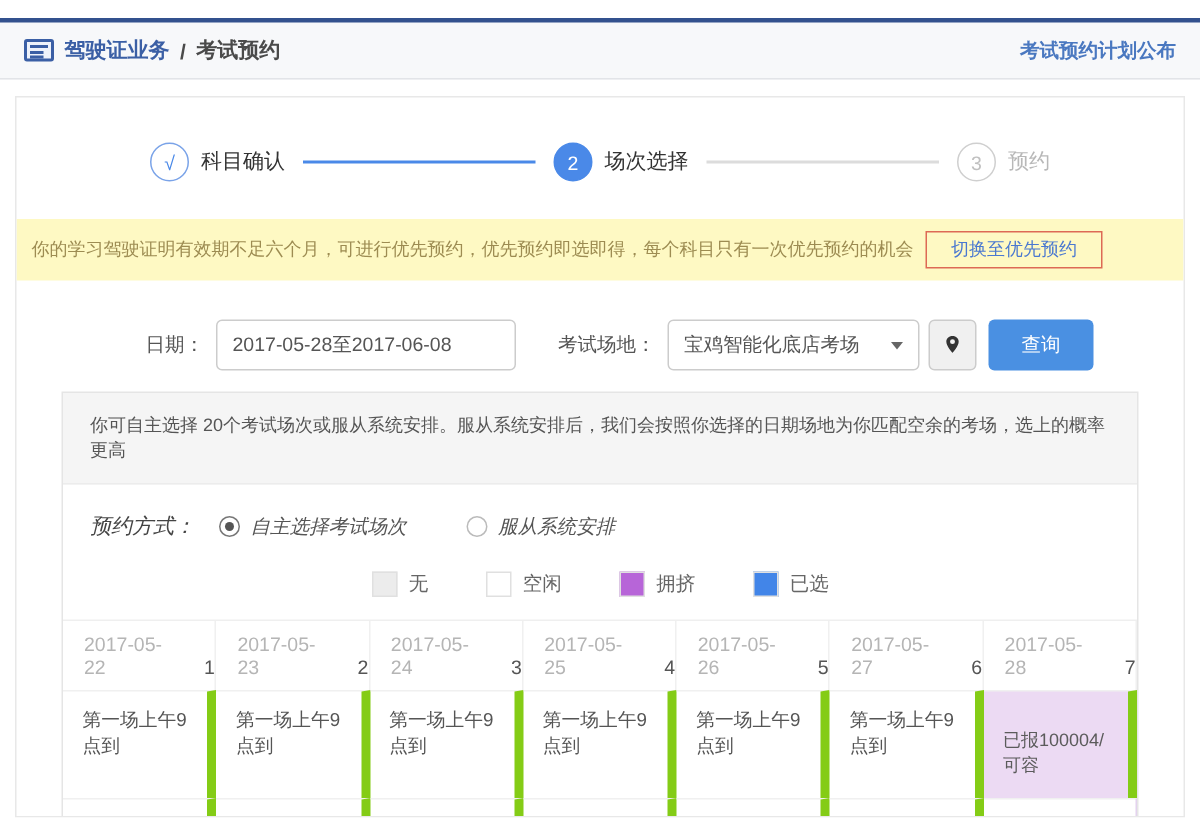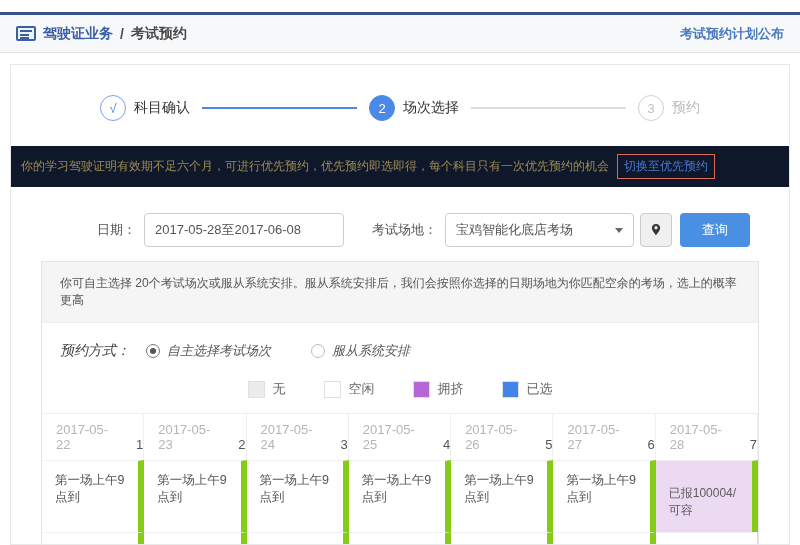--- a/index.html
+++ b/index.html
@@ -34,34 +34,34 @@
   .step-done .step-circle { border:1px solid #7aa3e8; color:#4a89e8; background:#fff; }
   .step-active .step-circle { background:#4a89e8; color:#fff; border:1px solid #4a89e8; }
   .step-pending .step-circle { border:1px solid #cfcfcf; color:#c0c0c0; background:#fff; }
   .step-label { font-size:14px; color:#333; }
   .step-pending .step-label { color:#b8b8b8; }
   .connector { flex:1; height:2px; margin:0 12px; }
   .connector.blue { background:#4a89e8; }
   .connector.gray { background:#dcdcdc; }
 
   
-  .notice { margin-top:25px; background:#0f172a; padding:8px 10px; font-size:12px;
+  .notice { margin-top:25px; background:#fef9c3; padding:8px 10px; font-size:12px;
     color:#9d8c52; display:flex; align-items:center; gap:8px; white-space:nowrap; }
   .notice-link { color:#4a78d0; text-decoration:none; border:1px solid #dd6a55;
-    padding:3px 6px; }
+    padding:3px 16px; }
 
   
   .filters { display:flex; align-items:center; margin:26px 0 0 86px; font-size:13px;
     color:#555; }
   .f-label { margin-right:8px; }
   .date-input { width:200px; height:34px; border:1px solid #ccc; border-radius:4px;
     padding:0 10px; font-size:13px; color:#555; background:#fff;
     font-family:inherit; }
   .venue-label { margin-left:28px; }
-  .venue-select { width:189px; height:34px; border:1px solid #ccc; border-radius:4px;
+  .venue-select { width:168px; height:34px; border:1px solid #ccc; border-radius:4px;
     background:#fff; display:flex; align-items:center; justify-content:space-between;
     padding:0 10px; cursor:pointer; }
   .sel-arrow { width:0; height:0; border-left:4px solid transparent;
     border-right:4px solid transparent; border-top:5px solid #666; }
   .loc-btn { width:32px; height:34px; margin-left:6px; border:1px solid #ccc;
     border-radius:4px; background:#f0f0f0; display:flex; align-items:center;
     justify-content:center; cursor:pointer; }
   .query-btn { margin-left:8px; width:70px; height:34px; background:#4a90e2;
     color:#fff; border:none; border-radius:4px; font-size:13px; cursor:pointer;
     font-family:inherit; }

